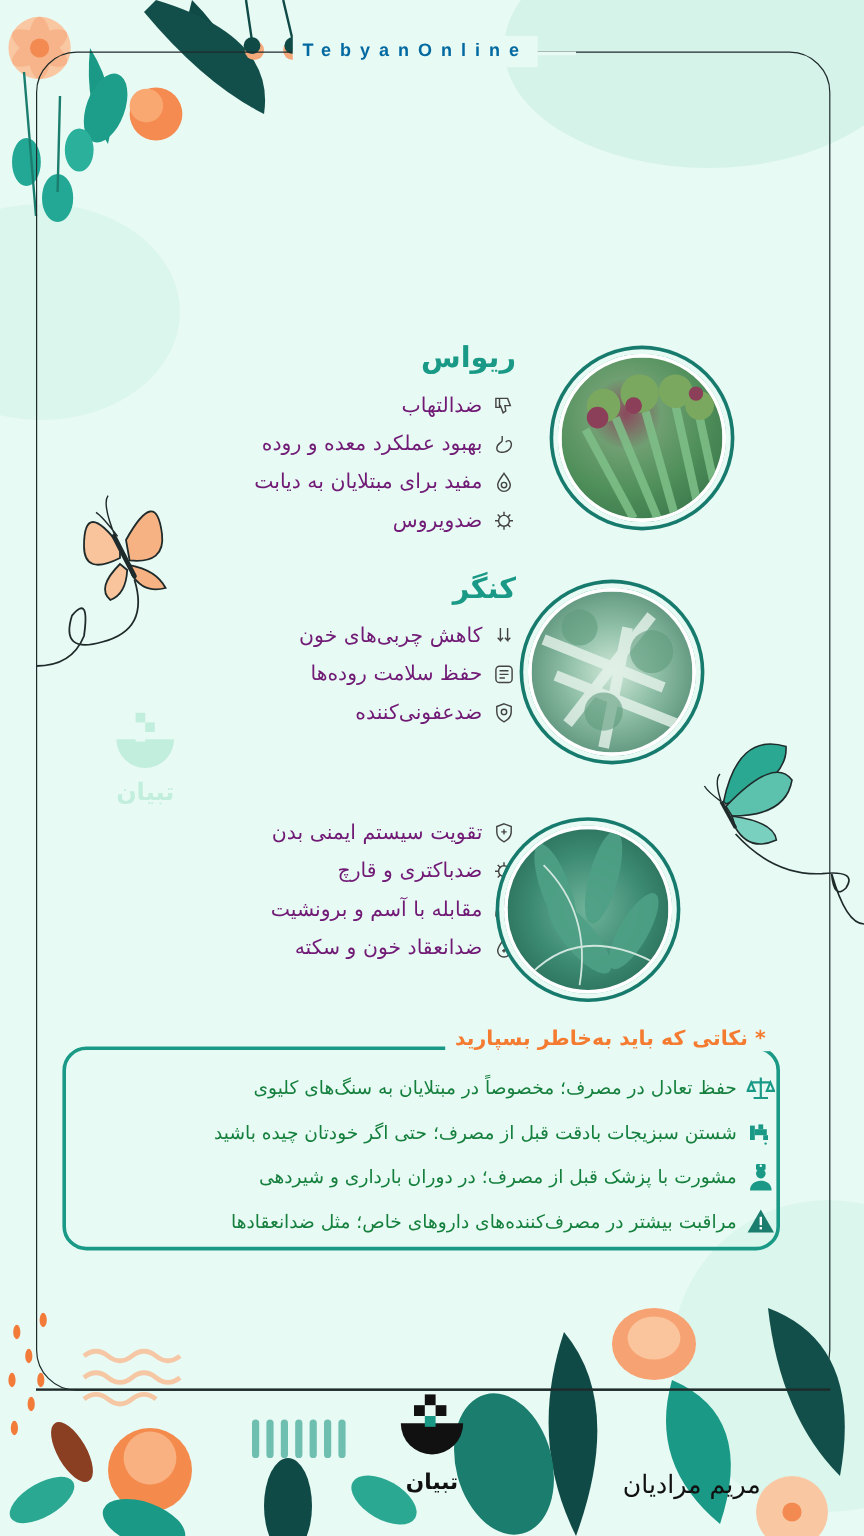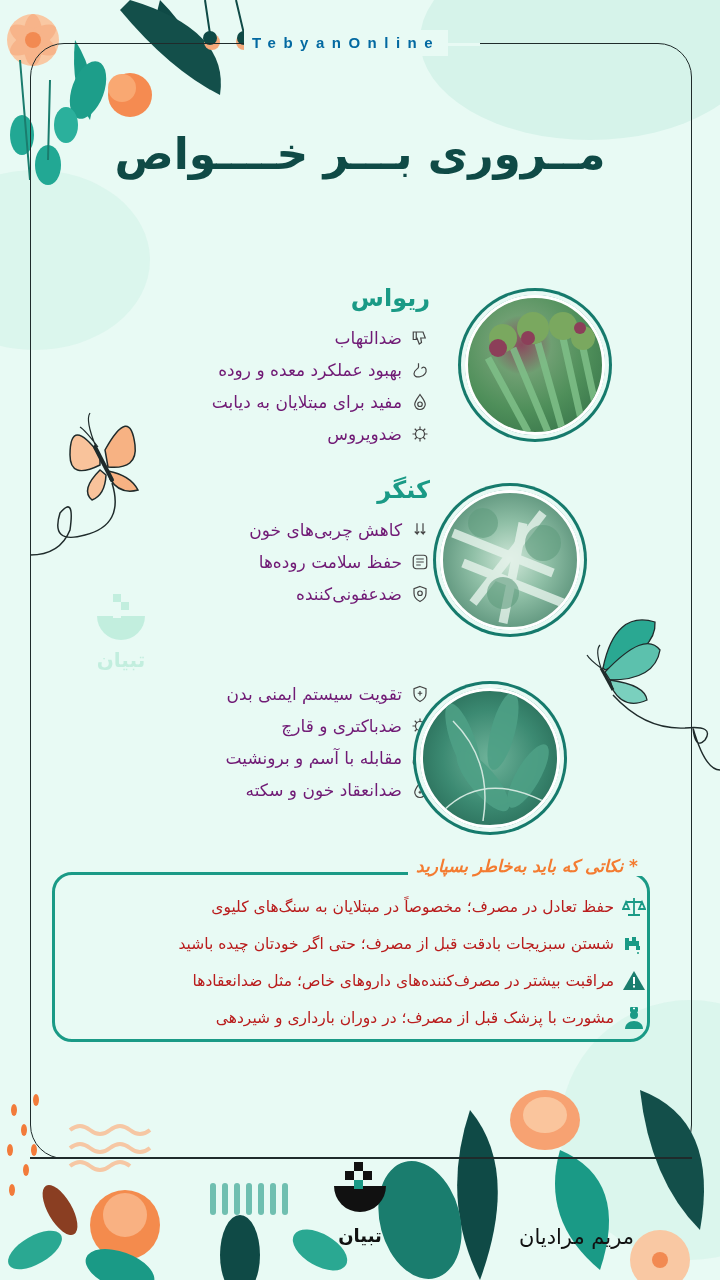--- a/index.html
+++ b/index.html
@@ -34,24 +34,24 @@
   .photo {
     position: absolute; width: 140px; height: 140px; border-radius: 50%;
     border: 3px solid #fff; box-shadow: 0 0 0 4px #e8faf4, 0 0 0 7px #167a6c;
   }
   .tips-box {
     position: absolute; left: 52px; top: 872px; width: 598px; height: 170px;
     border: 3px solid #1a9a86; border-radius: 20px;
   }
   .tips-title {
     position: absolute; top: 856px; right: 74px; padding: 0 8px; background: #e8faf4;
-    font-size: 17px; font-weight: 900; color: #f47b30; font-style: italic;
+    font-size: 17px; font-weight: 900; color: #f47b30;
   }
   .tips-list { position: absolute; top: 888px; right: 74px; width: 580px; }
-  .tip { display: flex; align-items: center; gap: 8px; height: 37px; font-size: 15.5px; color: #b91c1c; }
+  .tip { display: flex; align-items: center; gap: 8px; height: 37px; font-size: 15.5px; color: #15803d; }
   .tip .ico { width: 24px; height: 24px; flex: none; }
   .author { position: absolute; right: 86px; top: 1225px; font-size: 21px; color: #111; }
   .logo-bottom { position: absolute; left: 330px; top: 1160px; width: 60px; height: 86px; text-align: center; }
   .logo-bottom-text { font-size: 18px; font-weight: 900; color: #111; position: absolute; bottom: 0; width: 100%; }
   .watermark { position: absolute; left: 86px; top: 592px; width: 70px; opacity: .35; text-align: center; }
 </style>
 </head>
 <body>
 
 <div class="canvas">
@@ -84,21 +84,20 @@
     <circle cx="244" cy="42" r="8" fill="#f5a97a"></circle>
     <path d="M205 0 L210 34 M236 0 L244 34" stroke="#0f4a46" stroke-width="2"></path>
     <circle cx="210" cy="38" r="7" fill="#0f4a46"></circle>
     <circle cx="244" cy="38" r="7" fill="#0f4a46"></circle>
   </svg>
 
   <div class="frame"></div>
   <div style="position:absolute;top:43px;left:244px;width:236px;height:3px;background:#e8faf4"></div>
   <div class="brand-bar">TebyanOnline</div>
 
-  <div class="title title-1">مــروری بـــر خــــواص</div>
 
   <div class="section" style="top:284px;">
     <div class="section-title">ریواس</div>
     <div class="item">
       <span class="ico">
           <svg width="18" height="18" viewBox="0 0 24 24" fill="none" stroke="#444" stroke-width="1.6">
             <path d="M7 4h9l3 8h-6l1 6-3 2-3-8H7z M3 4h4v10H3z"></path>
           </svg>
         </span>
       <span>ضدالتهاب</span>
@@ -291,35 +290,35 @@
       <span class="ico"><svg width="24" height="24" viewBox="0 0 24 24" fill="#1a9a86">
             <rect x="3" y="6" width="4" height="12"></rect>
             <rect x="7" y="9" width="10" height="5"></rect>
             <rect x="10" y="5" width="4" height="4"></rect>
             <rect x="14" y="14" width="4" height="4"></rect>
             <circle cx="16" cy="21" r="1"></circle>
           </svg></span>
       <span>شستن سبزیجات بادقت قبل از مصرف؛ حتی اگر خودتان چیده باشید</span>
     </div>
     <div class="tip">
-      <span class="ico"><svg width="24" height="24" viewBox="0 0 24 24">
-            <path d="M12 2L1 21h22z" fill="#1a7d6e"></path>
-            <rect x="11" y="8" width="2" height="7" fill="#fff"></rect>
-            <rect x="11" y="16.5" width="2" height="2" fill="#fff"></rect>
-          </svg></span>
-      <span>مراقبت بیشتر در مصرف‌کننده‌های داروهای خاص؛ مثل ضدانعقادها</span>
-    </div>
-    <div class="tip">
       <span class="ico"><svg width="24" height="24" viewBox="0 0 24 24" fill="#1a9a86">
             <rect x="8" y="1" width="8" height="5" rx="1"></rect>
             <circle cx="12" cy="9" r="4"></circle>
             <path d="M3 23c0-5 4-8 9-8s9 3 9 8z"></path>
             <path d="M11 2.5h2M12 1.5v2" stroke="#fff" stroke-width="1"></path>
           </svg></span>
       <span>مشورت با پزشک قبل از مصرف؛ در دوران بارداری و شیردهی</span>
+    </div>
+    <div class="tip">
+      <span class="ico"><svg width="24" height="24" viewBox="0 0 24 24">
+            <path d="M12 2L1 21h22z" fill="#1a7d6e"></path>
+            <rect x="11" y="8" width="2" height="7" fill="#fff"></rect>
+            <rect x="11" y="16.5" width="2" height="2" fill="#fff"></rect>
+          </svg></span>
+      <span>مراقبت بیشتر در مصرف‌کننده‌های داروهای خاص؛ مثل ضدانعقادها</span>
     </div>
   </div>
 
   <svg style="position:absolute;left:0;top:1080px" width="720" height="200">
     <g fill="#f27b3a">
       <ellipse cx="14" cy="30" rx="3" ry="6"></ellipse>
         <ellipse cx="24" cy="50" rx="3" ry="6"></ellipse>
         <ellipse cx="10" cy="70" rx="3" ry="6"></ellipse>
         <ellipse cx="26" cy="90" rx="3" ry="6"></ellipse>
         <ellipse cx="12" cy="110" rx="3" ry="6"></ellipse>

